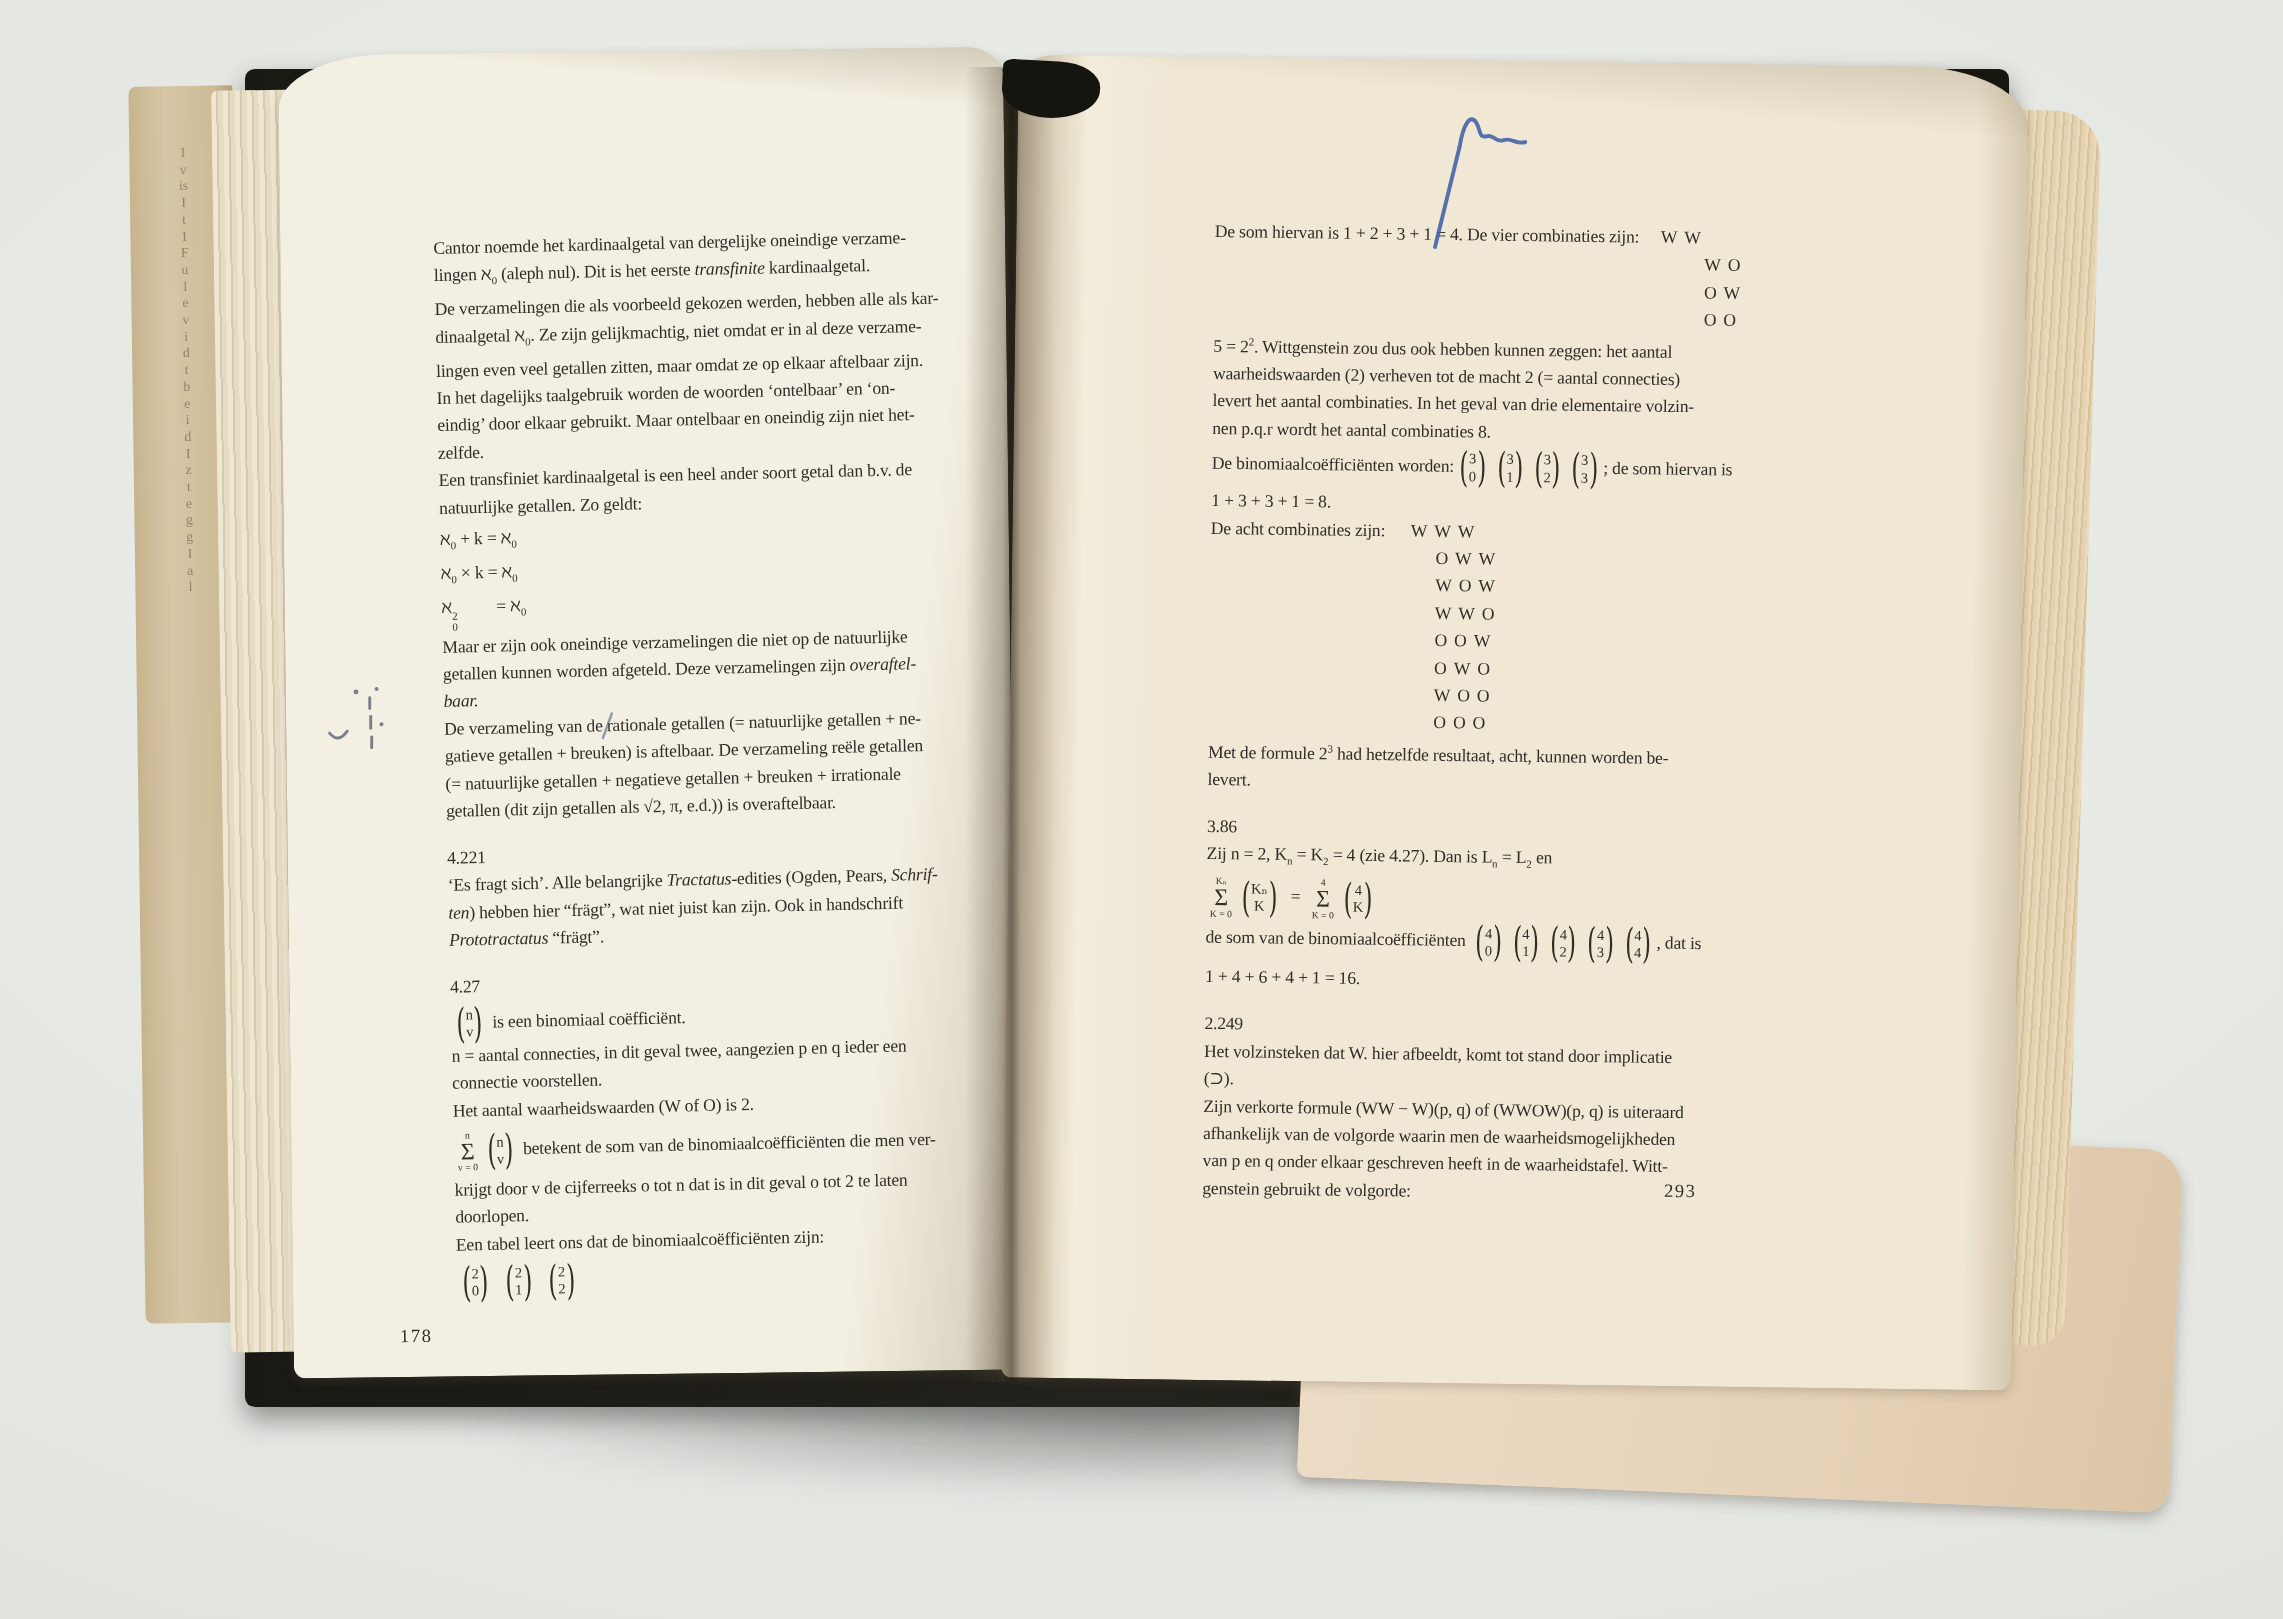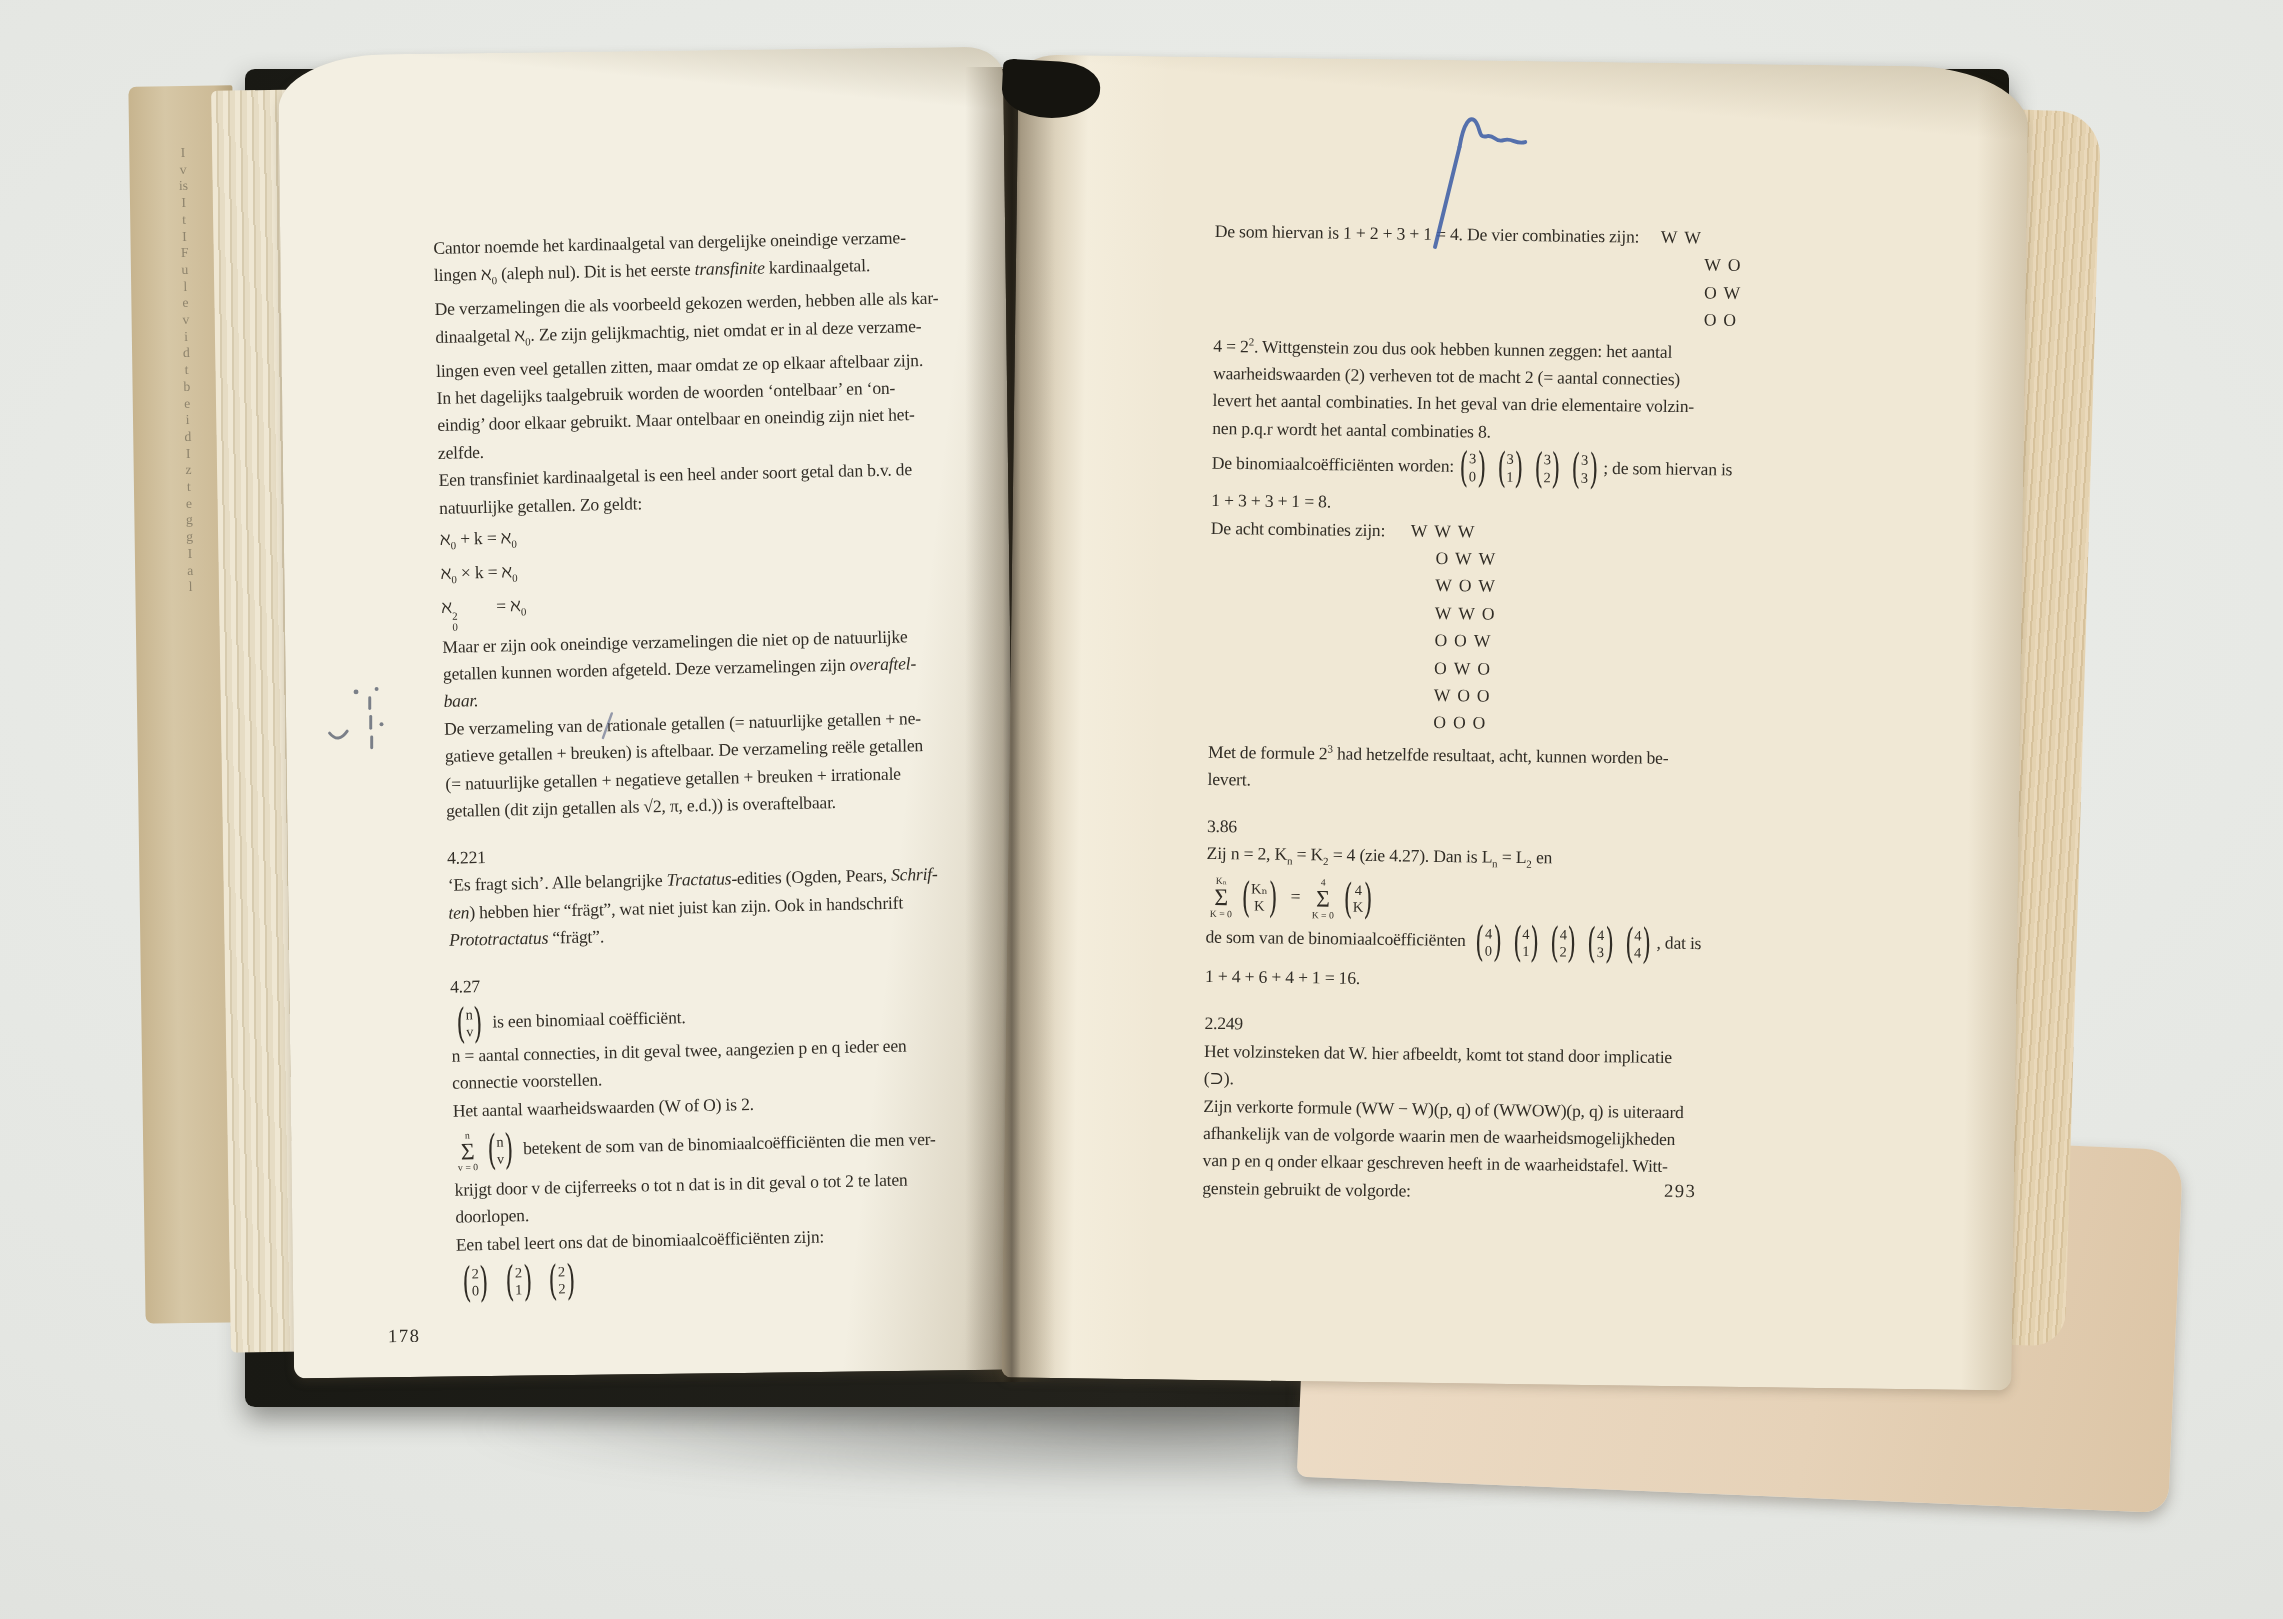--- a/index.html
+++ b/index.html
@@ -63,21 +63,21 @@
   .binom .bp{font-family:"DejaVu Serif",serif;font-size:235%;font-weight:400;line-height:.9;
     transform:scaleX(.55);}
   .binom .bv{display:flex;flex-direction:column;align-items:center;font-size:.82em;
     line-height:1.2;margin:0 -2.9px;letter-spacing:0;}
   .bigsum{display:inline-flex;flex-direction:column;align-items:center;vertical-align:middle;
     line-height:1;margin:0 3.9px;}
   .bigsum .ab,.bigsum .be{font-size:.55em;letter-spacing:0;}
   .bigsum .sg{font-size:1.35em;line-height:.95;}
   .bs{position:relative;}
   .pagenum{position:absolute;font-size:18.6px;color:#312d26;letter-spacing:1.5px;}
-  .pn-left{left:388px;top:1325px;transform:rotate(-1deg);}
+  .pn-left{left:400px;top:1325px;transform:rotate(-1deg);}
   .pn-right{left:1664px;top:1180px;transform:rotate(.7deg);}
   .annot{position:absolute;left:0;top:0;pointer-events:none;}
 </style>
 </head>
 <body>
 
 <div class="photo">
   <div class="floor-shadow"></div>
   <div class="cover"></div>
   <div class="flyleaf"></div>
@@ -194,21 +194,21 @@
             <div>2</div>
           </span>
           <span class="bp">)</span>
         </span></div>
     </div>
   <div class="text-block text-right">
       <div class="line"><span>De som hiervan is 1 + 2 </span><span class="bs">+ 3</span><span> + 1 = 4. De vier combinaties zijn:</span><span class="sp" style="width: 21.6px;"></span><span class="col">WW</span></div>
       <div class="line"><span class="sp" style="width: 490px;"></span><span class="col">WO</span></div>
       <div class="line"><span class="sp" style="width: 490px;"></span><span class="col">OW</span></div>
       <div class="line"><span class="sp" style="width: 490px;"></span><span class="col">OO</span></div>
-      <div class="line"><span>4 = 2</span><sup>2</sup><span>. Wittgenstein zou dus ook hebben kunnen zeggen: het aantal</span></div>
+      <div class="line"><span>5 = 2</span><sup>2</sup><span>. Wittgenstein zou dus ook hebben kunnen zeggen: het aantal</span></div>
       <div class="line"><span>waarheidswaarden (2) verheven tot de macht 2 (= aantal connecties)</span></div>
       <div class="line"><span>levert het aantal combinaties. In het geval van drie elementaire volzin-</span></div>
       <div class="line"><span>nen p.q.r wordt het aantal combinaties 8.</span></div>
       <div class="line" style="margin-top: 3.9px;"><span>De binomiaalcoëfficiënten worden:</span><span class="binom">
           <span class="bp">(</span>
           <span class="bv">
             <div>3</div>
             <div>0</div>
           </span>
           <span class="bp">)</span>

